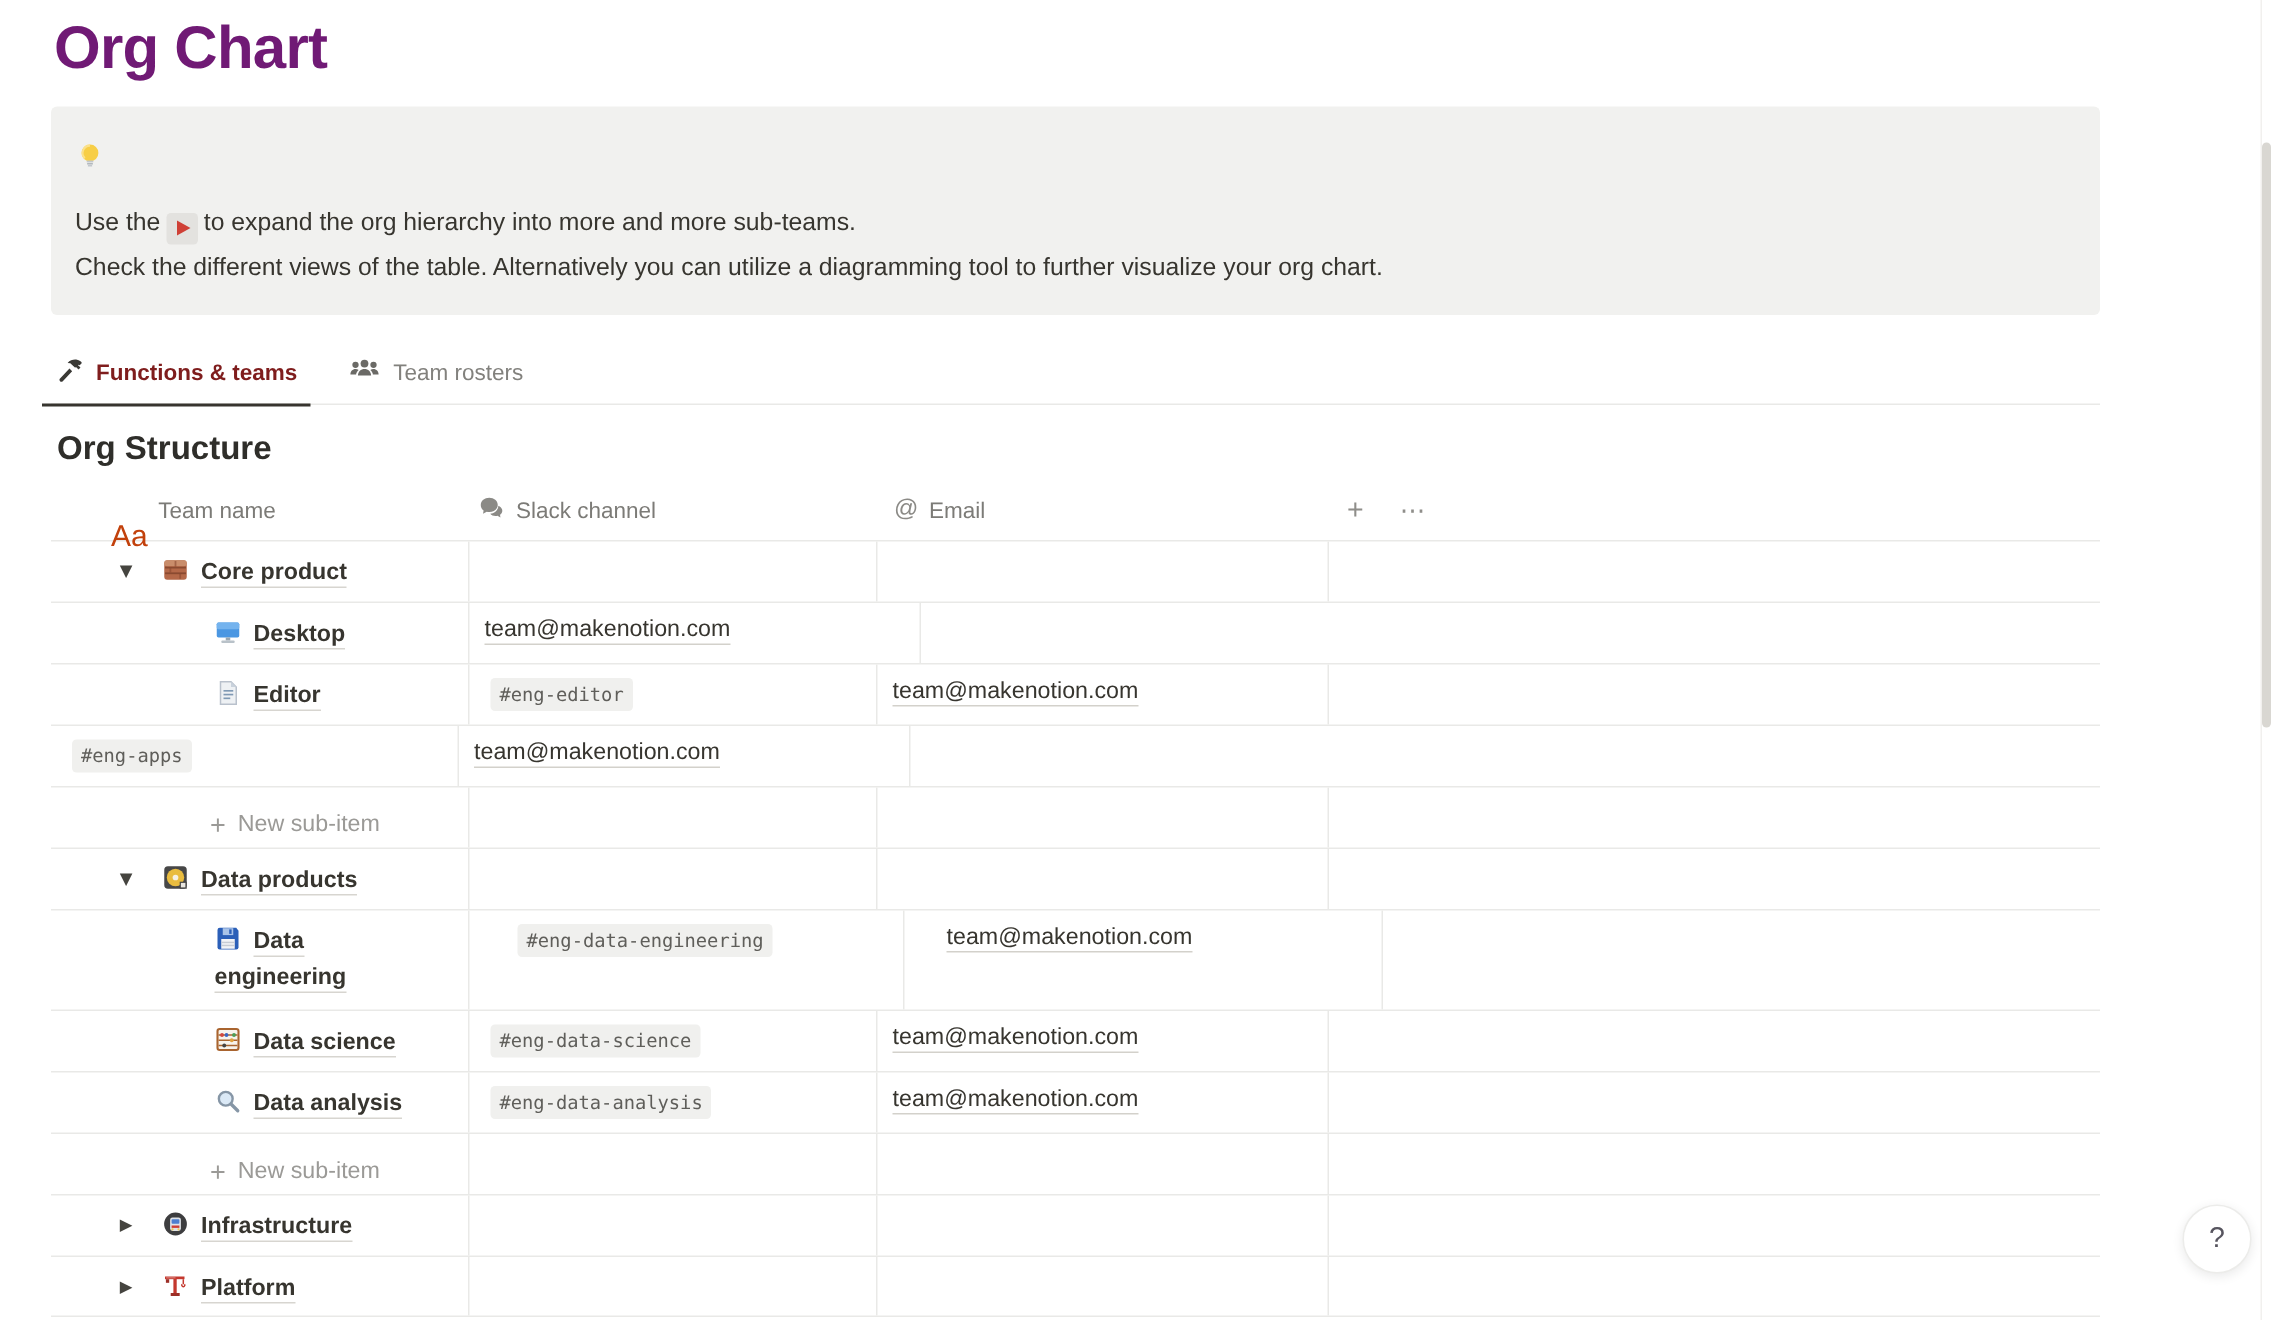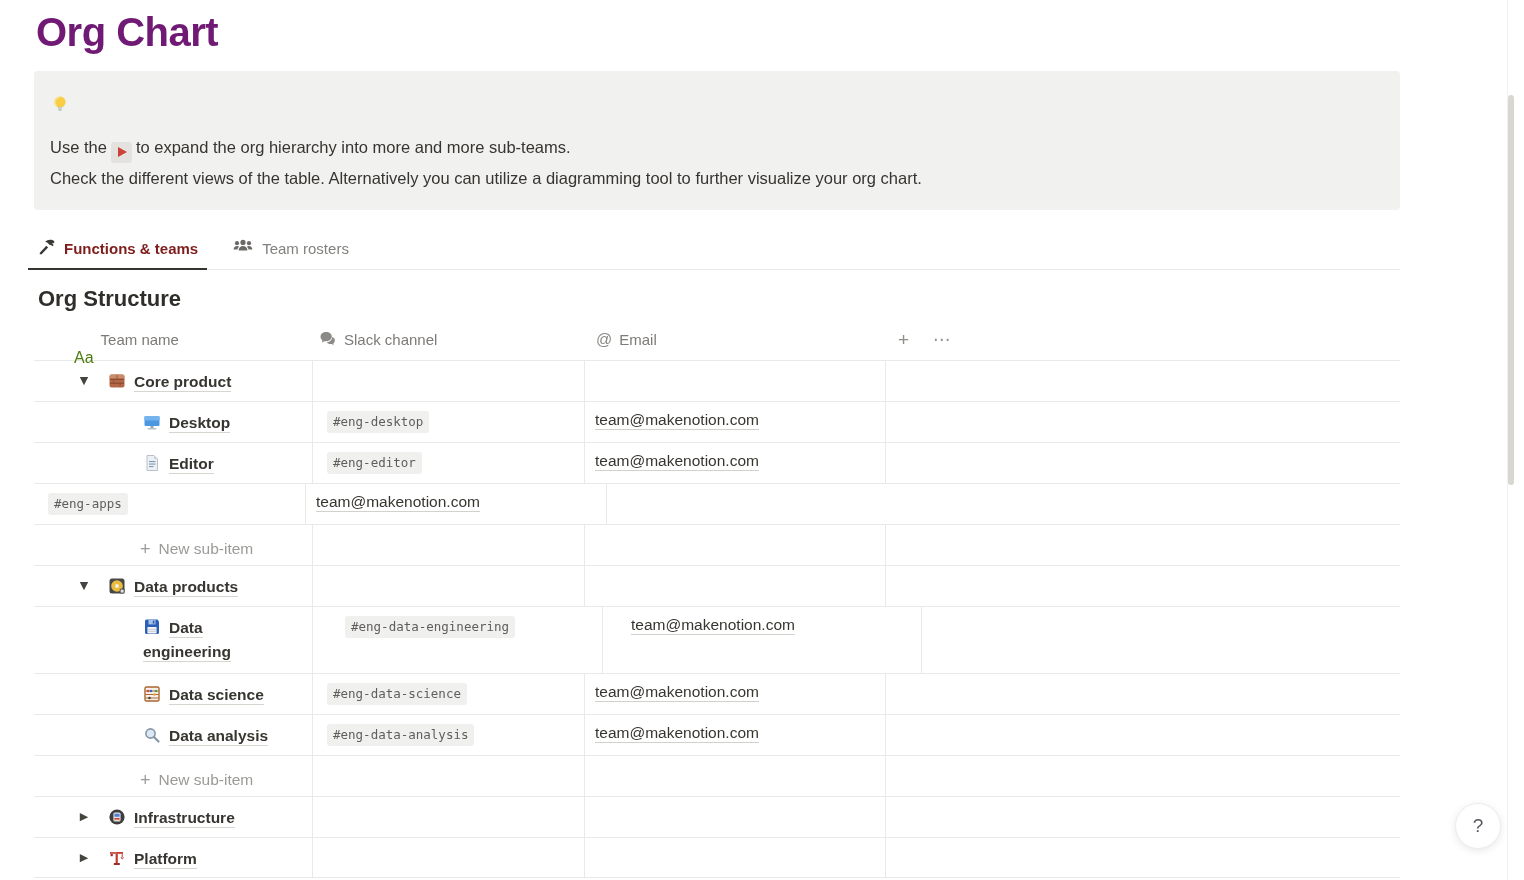--- a/index.html
+++ b/index.html
@@ -42,21 +42,21 @@
   
   .section-heading { margin:16px 0 0 38px; font-size:22px; font-weight:700; color:#2f2e2a; }
   
   .dbtable { margin:8px 0 0 34px; width:1366px; }
   .thead { display:flex; height:40px; align-items:center; color:#7c7b77; }
   .thead .hcell { display:flex; align-items:center; gap:7px; font-size:15px; }
   .h1 { width:279px; padding-left:40px; }
   .h2 { width:272px; padding-left:5px; }
   .h3 { width:301px; padding-left:11px; }
   .h4 { flex:1; display:flex; align-items:center; gap:24px; padding-left:12px; }
-  .aa-glyph { font-size:16px; color:#4d7c0f; letter-spacing:0;margin-top:36px; }
+  .aa-glyph { font-size:20px; color:#c2410c; letter-spacing:0;margin-top:36px; }
   .at-glyph { font-size:16px; color:#8b8a86; }
   .hbtn { color:#8f8e8a; font-size:19px; line-height:1; cursor:pointer; }
   .hbtn.more { font-size:17px; letter-spacing:1px; }
   .trow { display:flex; min-height:41px; border-top:1px solid #e9e9e7; }
   .trow:last-child { border-bottom:1px solid #e9e9e7; }
   .trow.tall { min-height:67px;gap:18px; }
   .cell { padding-top:9px; }
   .c1 { width:279px; border-right:1px solid #e9e9e7; display:flex; align-items:flex-start; }
   .c2 { width:272px; border-right:1px solid #e9e9e7; padding-left:14px; }
   .c3 { width:301px; border-right:1px solid #e9e9e7; padding-left:10px; }
@@ -202,21 +202,20 @@
     <div class="cell c1">
       <div class="namewrap indent-child">
         <span><svg width="18" height="18" viewBox="0 0 18 18">
               <rect x="1.5" y="3" width="15" height="10" rx="1.2" fill="#4b97e2"></rect>
               <rect x="1.5" y="3" width="15" height="4.5" rx="1.2" fill="#74b3ee"></rect>
               <rect x="7.5" y="13" width="3" height="2" fill="#9aa7b1"></rect>
               <rect x="4.5" y="15" width="9" height="1.6" rx=".8" fill="#b9c2c9"></rect>
             </svg></span><span class="tname">Desktop</span>
       </div>
     </div>
-    <div class="cell c2"><span class="chip">#eng-desktop</span></div>
     <div class="cell c3"><span class="email">team@makenotion.com</span></div>
     <div class="cell c4"></div>
   </div>
 
   <div class="trow">
     <div class="cell c1">
       <div class="namewrap indent-child">
         <span><svg width="18" height="18" viewBox="0 0 18 18">
               <path d="M4 1.5h7l3.5 3.5v11.5H4z" fill="#eef1f4" stroke="#b9c1cc" stroke-width="1"></path>
               <path d="M11 1.5l3.5 3.5H11z" fill="#c9d2dc"></path>

